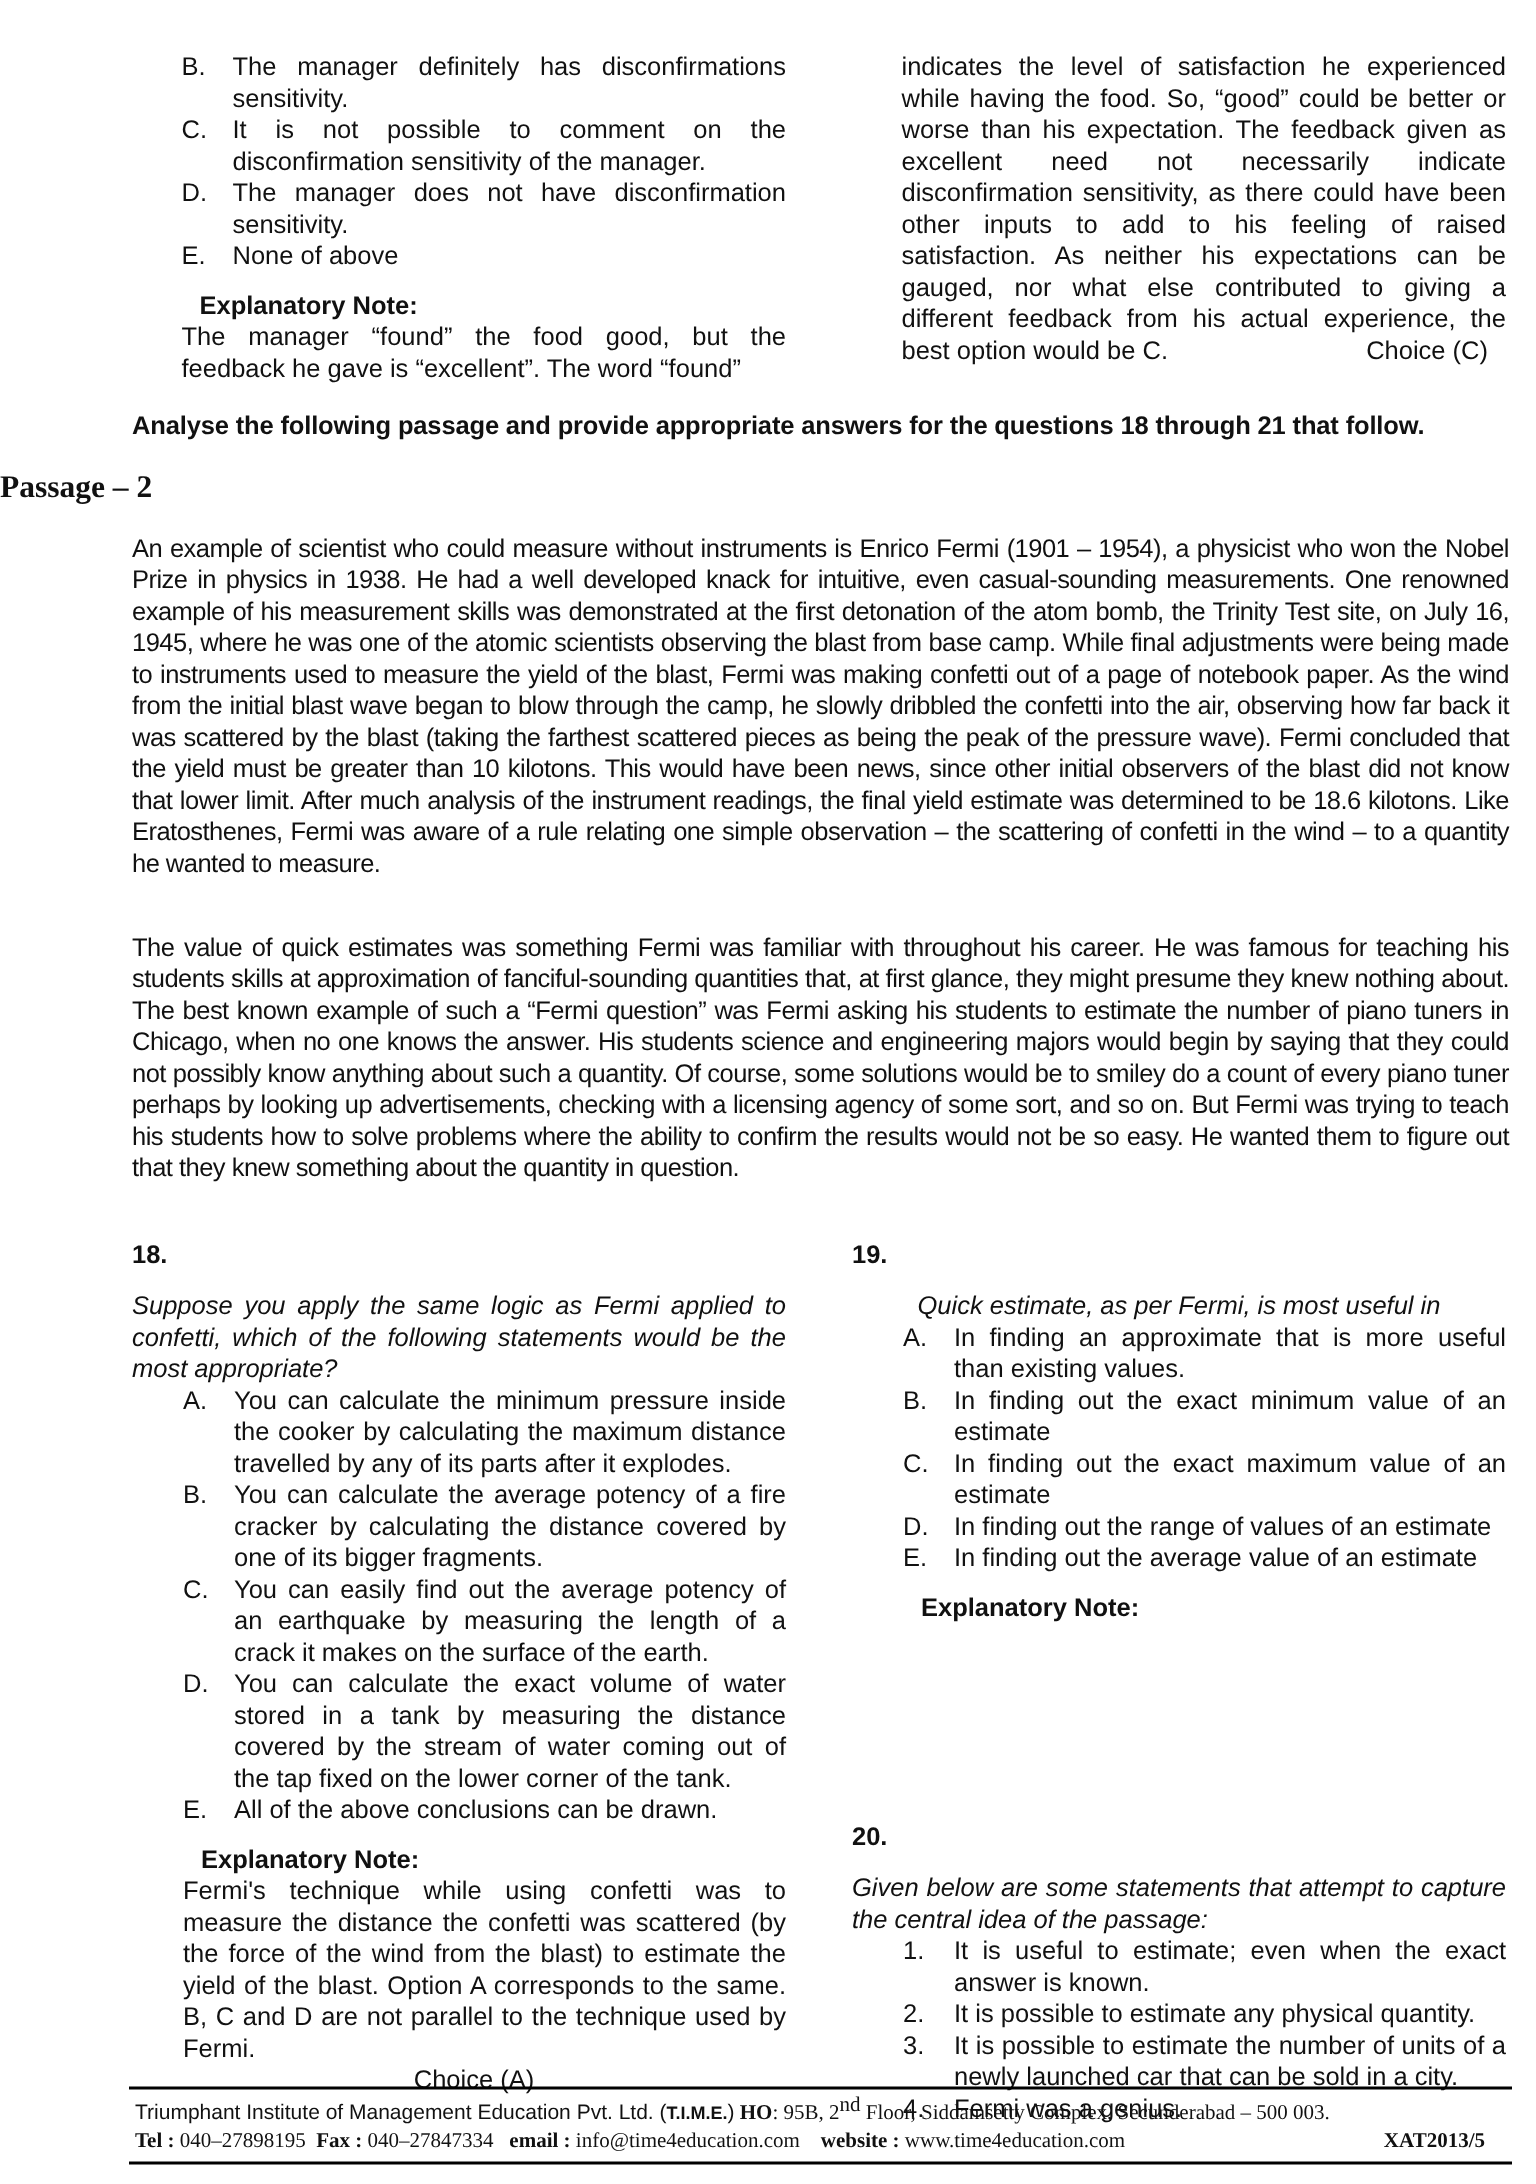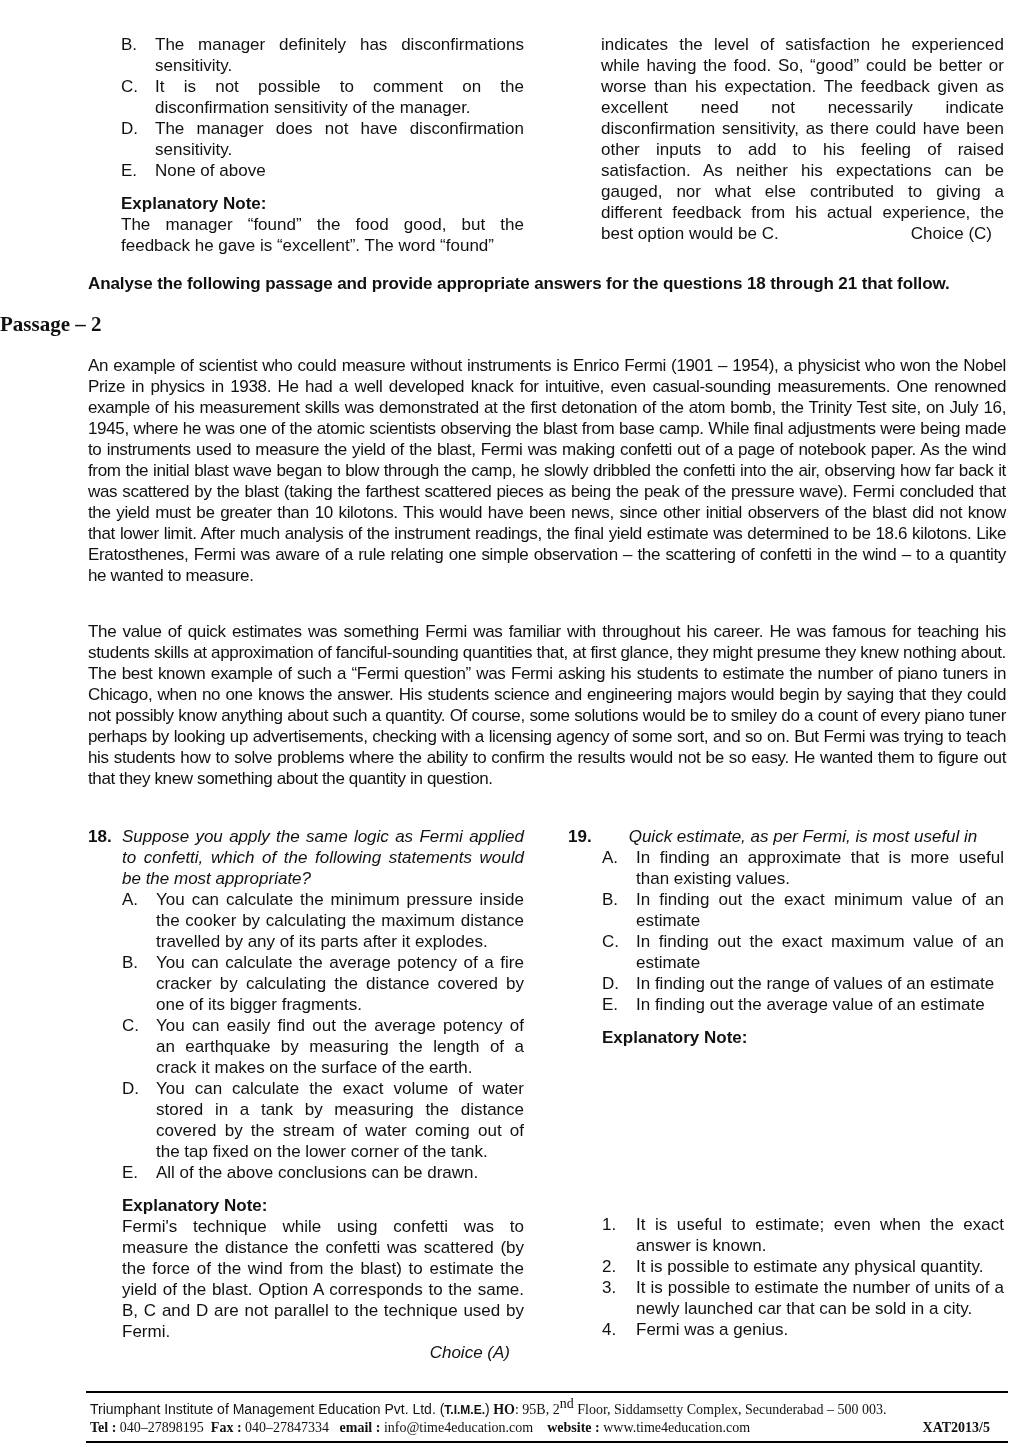--- a/index.html
+++ b/index.html
@@ -6,25 +6,25 @@
     body {
       width: 1024px; height: 1456px; position: relative; overflow: hidden;
       font-family: "Liberation Sans", sans-serif; color: #111; font-size: 17px;
     }
     .col {
       position: absolute; line-height: 21px; text-align: justify;
     }
     .opt { display: flex; }
     .opt .lbl { width: 34px; flex: 0 0 34px; text-align: left; }
     .opt .txt { flex: 1; text-align: justify; }
-    .qhead { display: flex; }
+    .qhead { display: flex; flex-direction: column; }
     .qhead .num { width: 34px; flex: 0 0 34px; font-weight: bold; }
     .qhead .txt { flex: 1; text-align: justify; font-style: italic; }
-    .note-title { font-weight: bold; margin-top: 10px; }
-    .choice { text-align: right; padding-right: 20px; font-style: italic; }
+    .note-title { font-weight: bold; margin-top: 10px; margin-left: 12px; }
+    .choice { text-align: center; padding-right: 20px; }
     .inline-choice { float: right; }
     .instruction {
       position: absolute; left: 88px; top: 274px; width: 920px;
       font-weight: bold; font-size: 17px; letter-spacing: -0.1px;
     }
     .passage-title {
       position: absolute; left: 0; width: 952px; top: 312px; text-align: left;
       font-family: "Liberation Serif", serif; font-weight: bold; font-size: 21px;
     }
     .para {
@@ -141,20 +141,24 @@
       <span class="lbl">E.</span>
       <span class="txt">In finding out the average value of an estimate</span>
     </div>
   </div>
   <div style="padding-left:34px;">
     <div class="note-title" style="margin-top:12px;">Explanatory Note:</div>
   </div>
 </div>
 
 <div class="col" style="left:568px; top:1214px; width:436px;">
+  <div class="qhead">
+    <span class="num">20.</span>
+    <span class="txt">Given below are some statements that attempt to capture the central idea of the passage:</span>
+  </div>
   <div style="padding-left:34px;">
     <div class="opt">
       <span class="lbl">1.</span>
       <span class="txt">It is useful to estimate; even when the exact answer is known.</span>
     </div>
     <div class="opt">
       <span class="lbl">2.</span>
       <span class="txt">It is possible to estimate any physical quantity.</span>
     </div>
     <div class="opt">

